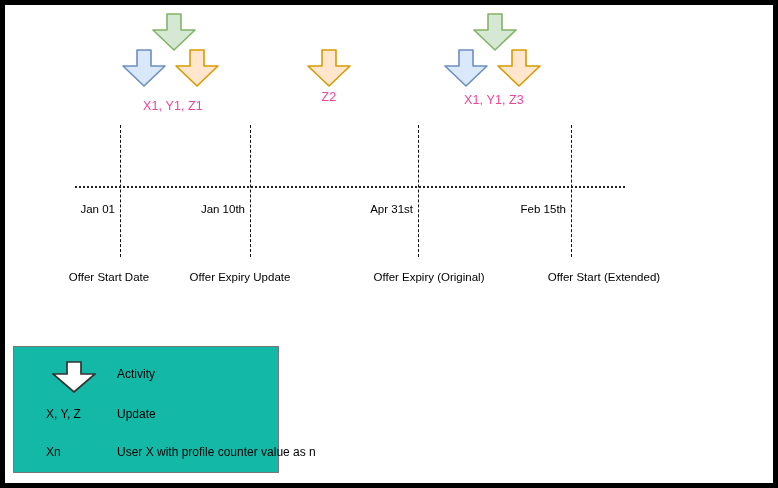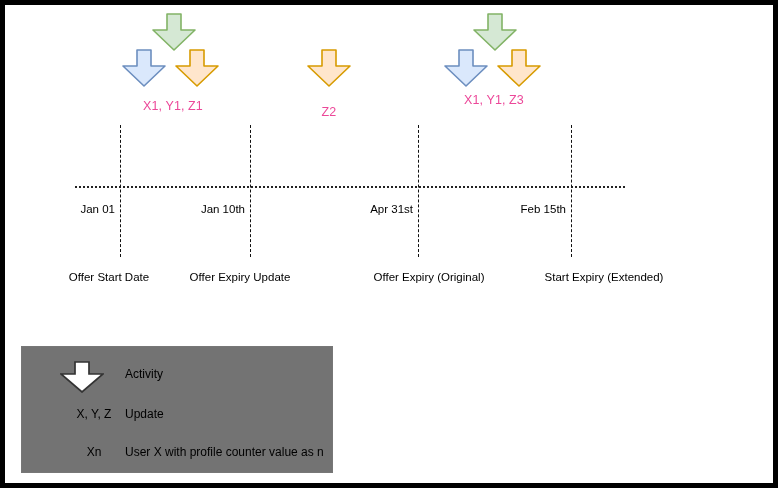--- a/index.html
+++ b/index.html
@@ -71,43 +71,42 @@
     font-size: 11.5px;
     color: #000000;
     white-space: nowrap;
     text-align: left;
     transform: translateX(-50%);
   }
 
   
   #legend-box {
     position: absolute;
-    left: 16px;
+    left: 8px;
     top: 341px;
-    width: 312px;
+    width: 266px;
     height: 127px;
-    background: #737373;
+    background: #14b8a6;
     border: 1.4px solid #777777;
     box-sizing: border-box;
   }
   .legend-row {
     position: absolute;
     left: 0;
     width: 100%;
     height: 34px;
   }
   .legend-key {
     position: absolute;
     left: 32px;
     top: 0;
     width: 80px;
     font-size: 12px;
     color: #000000;
     white-space: nowrap;
-    text-align: center;
   }
   .legend-desc {
     position: absolute;
     left: 103px;
     top: 0;
     font-size: 12px;
     color: #000000;
     white-space: nowrap;
   }
   .legend-icon {
@@ -140,21 +139,21 @@
         <polygon points="15,1 29,1 29,17 43,17 22,37 1,17 15,17" fill="#ffe6cc" stroke="#d79b00" stroke-width="1.6" stroke-linejoin="round"></polygon>
       </svg>
     </div>
     <div class="user-label" style="left:168px; top:94px;">X1, Y1, Z1</div>
 
     <div class="arrow" style="left:302px; top:44px;">
       <svg viewBox="0 0 44 38" preserveAspectRatio="none" aria-hidden="true">
         <polygon points="15,1 29,1 29,17 43,17 22,37 1,17 15,17" fill="#ffe6cc" stroke="#d79b00" stroke-width="1.6" stroke-linejoin="round"></polygon>
       </svg>
     </div>
-    <div class="user-label" style="left:324px; top:100px;">Z2</div>
+    <div class="user-label" style="left:324px; top:86px;font-family:Liberation Mono, monospace;">Z2</div>
 
     <div class="arrow" style="left:468px; top:8px;">
       <svg viewBox="0 0 44 38" preserveAspectRatio="none" aria-hidden="true">
         <polygon points="15,1 29,1 29,17 43,17 22,37 1,17 15,17" fill="#d5e8d4" stroke="#82b366" stroke-width="1.6" stroke-linejoin="round"></polygon>
       </svg>
     </div>
     <div class="arrow" style="left:439px; top:44px;">
       <svg viewBox="0 0 44 38" preserveAspectRatio="none" aria-hidden="true">
         <polygon points="15,1 29,1 29,17 43,17 22,37 1,17 15,17" fill="#dae8fc" stroke="#6c8ebf" stroke-width="1.6" stroke-linejoin="round"></polygon>
       </svg>
@@ -175,21 +174,21 @@
     <div class="vline" style="left:245px; top:120px; height:132px;"></div>
     <div class="date-label" style="left:240px; top:198px;">Jan 10th</div>
     <div class="event-label" style="left:235px; top:266px;">Offer Expiry Update</div>
 
     <div class="vline" style="left:413px; top:120px; height:132px;"></div>
     <div class="date-label" style="left:408px; top:198px;">Apr 31st</div>
     <div class="event-label" style="left:424px; top:266px;">Offer Expiry (Original)</div>
 
     <div class="vline" style="left:566px; top:120px; height:132px;"></div>
     <div class="date-label" style="left:561px; top:198px;">Feb 15th</div>
-    <div class="event-label" style="left:599px; top:266px;">Start Expiry (Extended)</div>
+    <div class="event-label" style="left:599px; top:266px;">Offer Start (Extended)</div>
 
     <div id="legend-box">
 
       <div class="legend-row" style="top:20px;">
         <div class="legend-icon">
           <svg viewBox="0 0 44 32" preserveAspectRatio="none" aria-hidden="true">
             <polygon points="15,1 29,1 29,13 43,13 22,31 1,13 15,13" fill="#ffffff" stroke="#333333" stroke-width="1.7" stroke-linejoin="miter"></polygon>
           </svg>
         </div>
         <div class="legend-desc">Activity</div>

